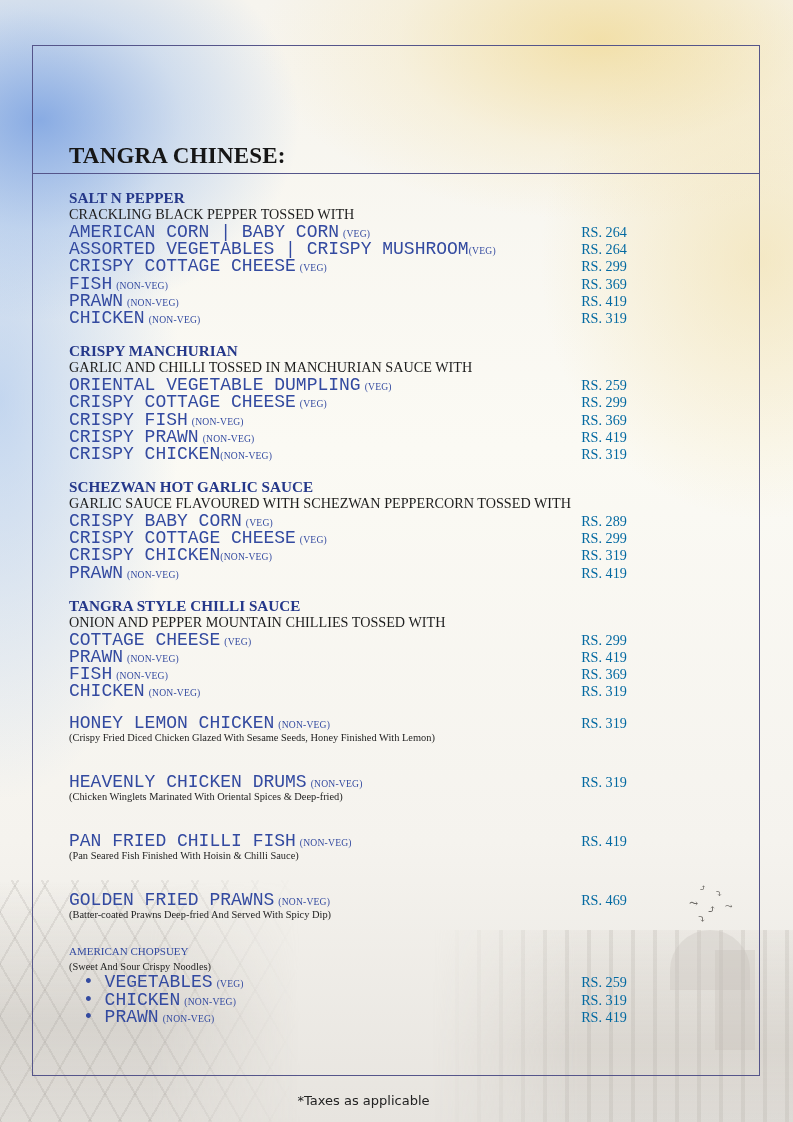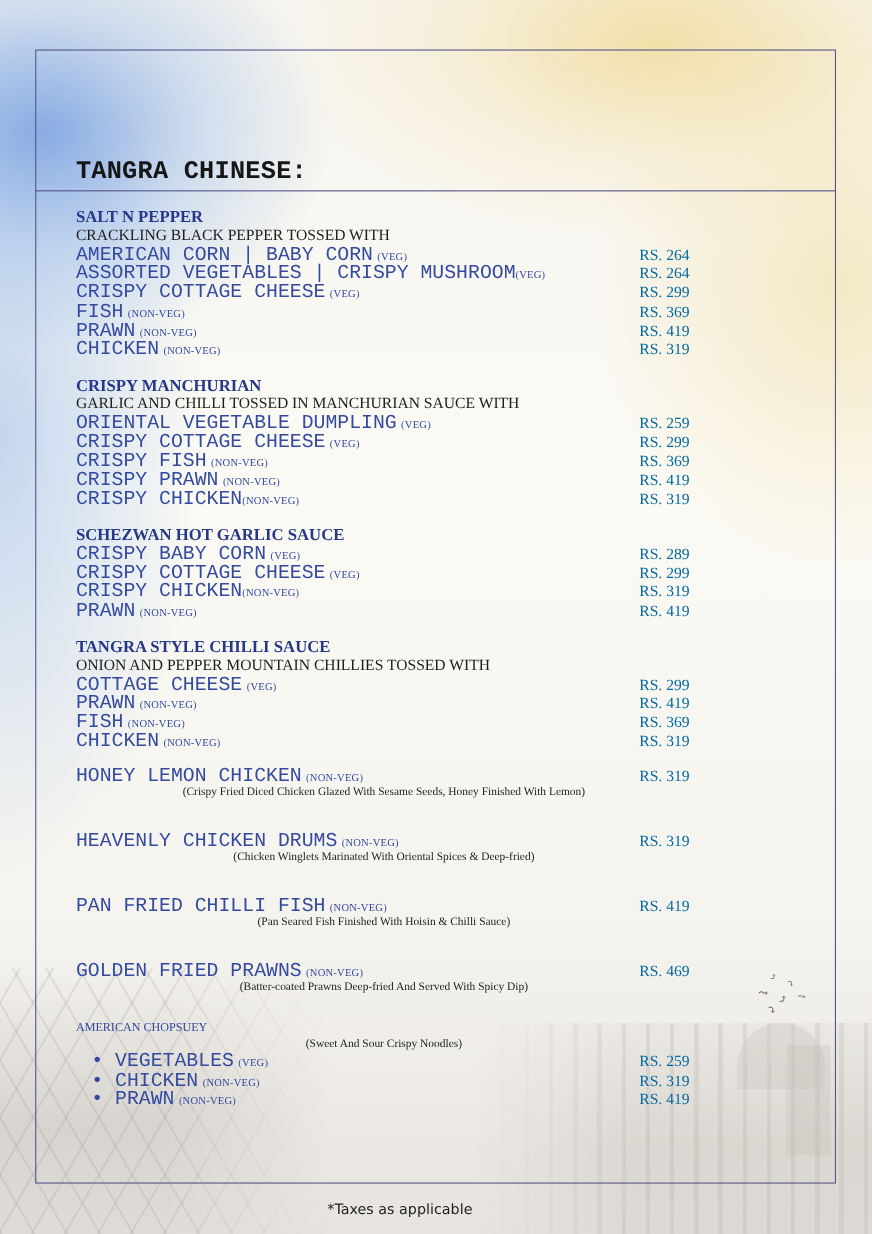--- a/index.html
+++ b/index.html
@@ -47,41 +47,41 @@
     .frame {
       position: absolute; left: 32px; top: 45px; width: 728px; height: 1031px;
       border: 1.5px solid #55558a; box-sizing: border-box;
     }
     .title-divider {
       position: absolute; left: 32px; top: 173px; width: 728px; height: 0;
       border-top: 1.5px solid #55558a;
     }
     .page-title {
       position: absolute; left: 69px; top: 143px; margin: 0;
-      font-size: 23px; font-weight: bold; color: #161616; letter-spacing: 0.2px; font-family: Liberation Mono, monospace;
+      font-size: 23px; font-weight: bold; color: #161616; letter-spacing: 0.2px;
     }
 
     .menu { position: absolute; left: 69px; top: 189px; width: 560px; }
     .section { margin-bottom: 16px; }
     .sec-head {
       font-size: 15.2px; font-weight: bold; color: #25388a; line-height: 17px; height: 17px;
     }
     .sec-desc {
       font-size: 14.2px; color: #1d1d1d; line-height: 17px; height: 17px; white-space: nowrap;
     }
     .row {
       display: flex; justify-content: space-between; align-items: baseline;
       height: 17.2px; line-height: 17.2px; white-space: nowrap;
     }
     .item-name { font-size: 18px; color: #334aa0; font-family: Liberation Mono, monospace; }
     .tag { font-size: 9.6px; color: #334aa0; letter-spacing: 0.2px; }
     .price { font-size: 14.2px; color: #0369a1; width: 50px; text-align: center; }
     .single { margin-bottom: 29px; }
     .note {
-      font-size: 10.4px; color: #1d1d1d; line-height: 13px; height: 13px; white-space: nowrap; text-align: center;
+      font-size: 10.4px; color: #1d1d1d; line-height: 13px; height: 13px; white-space: nowrap;
     }
     .chop-head { font-size: 11px; color: #334aa0; line-height: 17px; height: 17px; }
     .bullet-row { padding-left: 14px; }
     .bullet-row .item-name::before { content: "\2022\00a0"; }
 
     .footer-note {
       position: absolute; left: 0; width: 727px; top: 1093px; text-align: center;
       font-family: "DejaVu Sans", "Liberation Sans", sans-serif; font-size: 13px; color: #222;
     }
   </style>
@@ -156,20 +156,21 @@
         <span class="price">RS. 419</span>
       </div>
     <div class="row">
         <span><span class="item-name">CRISPY CHICKEN</span><span class="tag">(NON-VEG)</span></span>
         <span class="price">RS. 319</span>
       </div>
   </div>
 
   <div class="section">
     <div class="sec-head">SCHEZWAN HOT GARLIC SAUCE</div>
+    <div class="sec-desc">GARLIC SAUCE FLAVOURED WITH SCHEZWAN PEPPERCORN TOSSED WITH</div>
     <div class="row">
         <span><span class="item-name">CRISPY BABY CORN</span> <span class="tag">(VEG)</span></span>
         <span class="price">RS. 289</span>
       </div>
     <div class="row">
         <span><span class="item-name">CRISPY COTTAGE CHEESE</span> <span class="tag">(VEG)</span></span>
         <span class="price">RS. 299</span>
       </div>
     <div class="row">
         <span><span class="item-name">CRISPY CHICKEN</span><span class="tag">(NON-VEG)</span></span>

